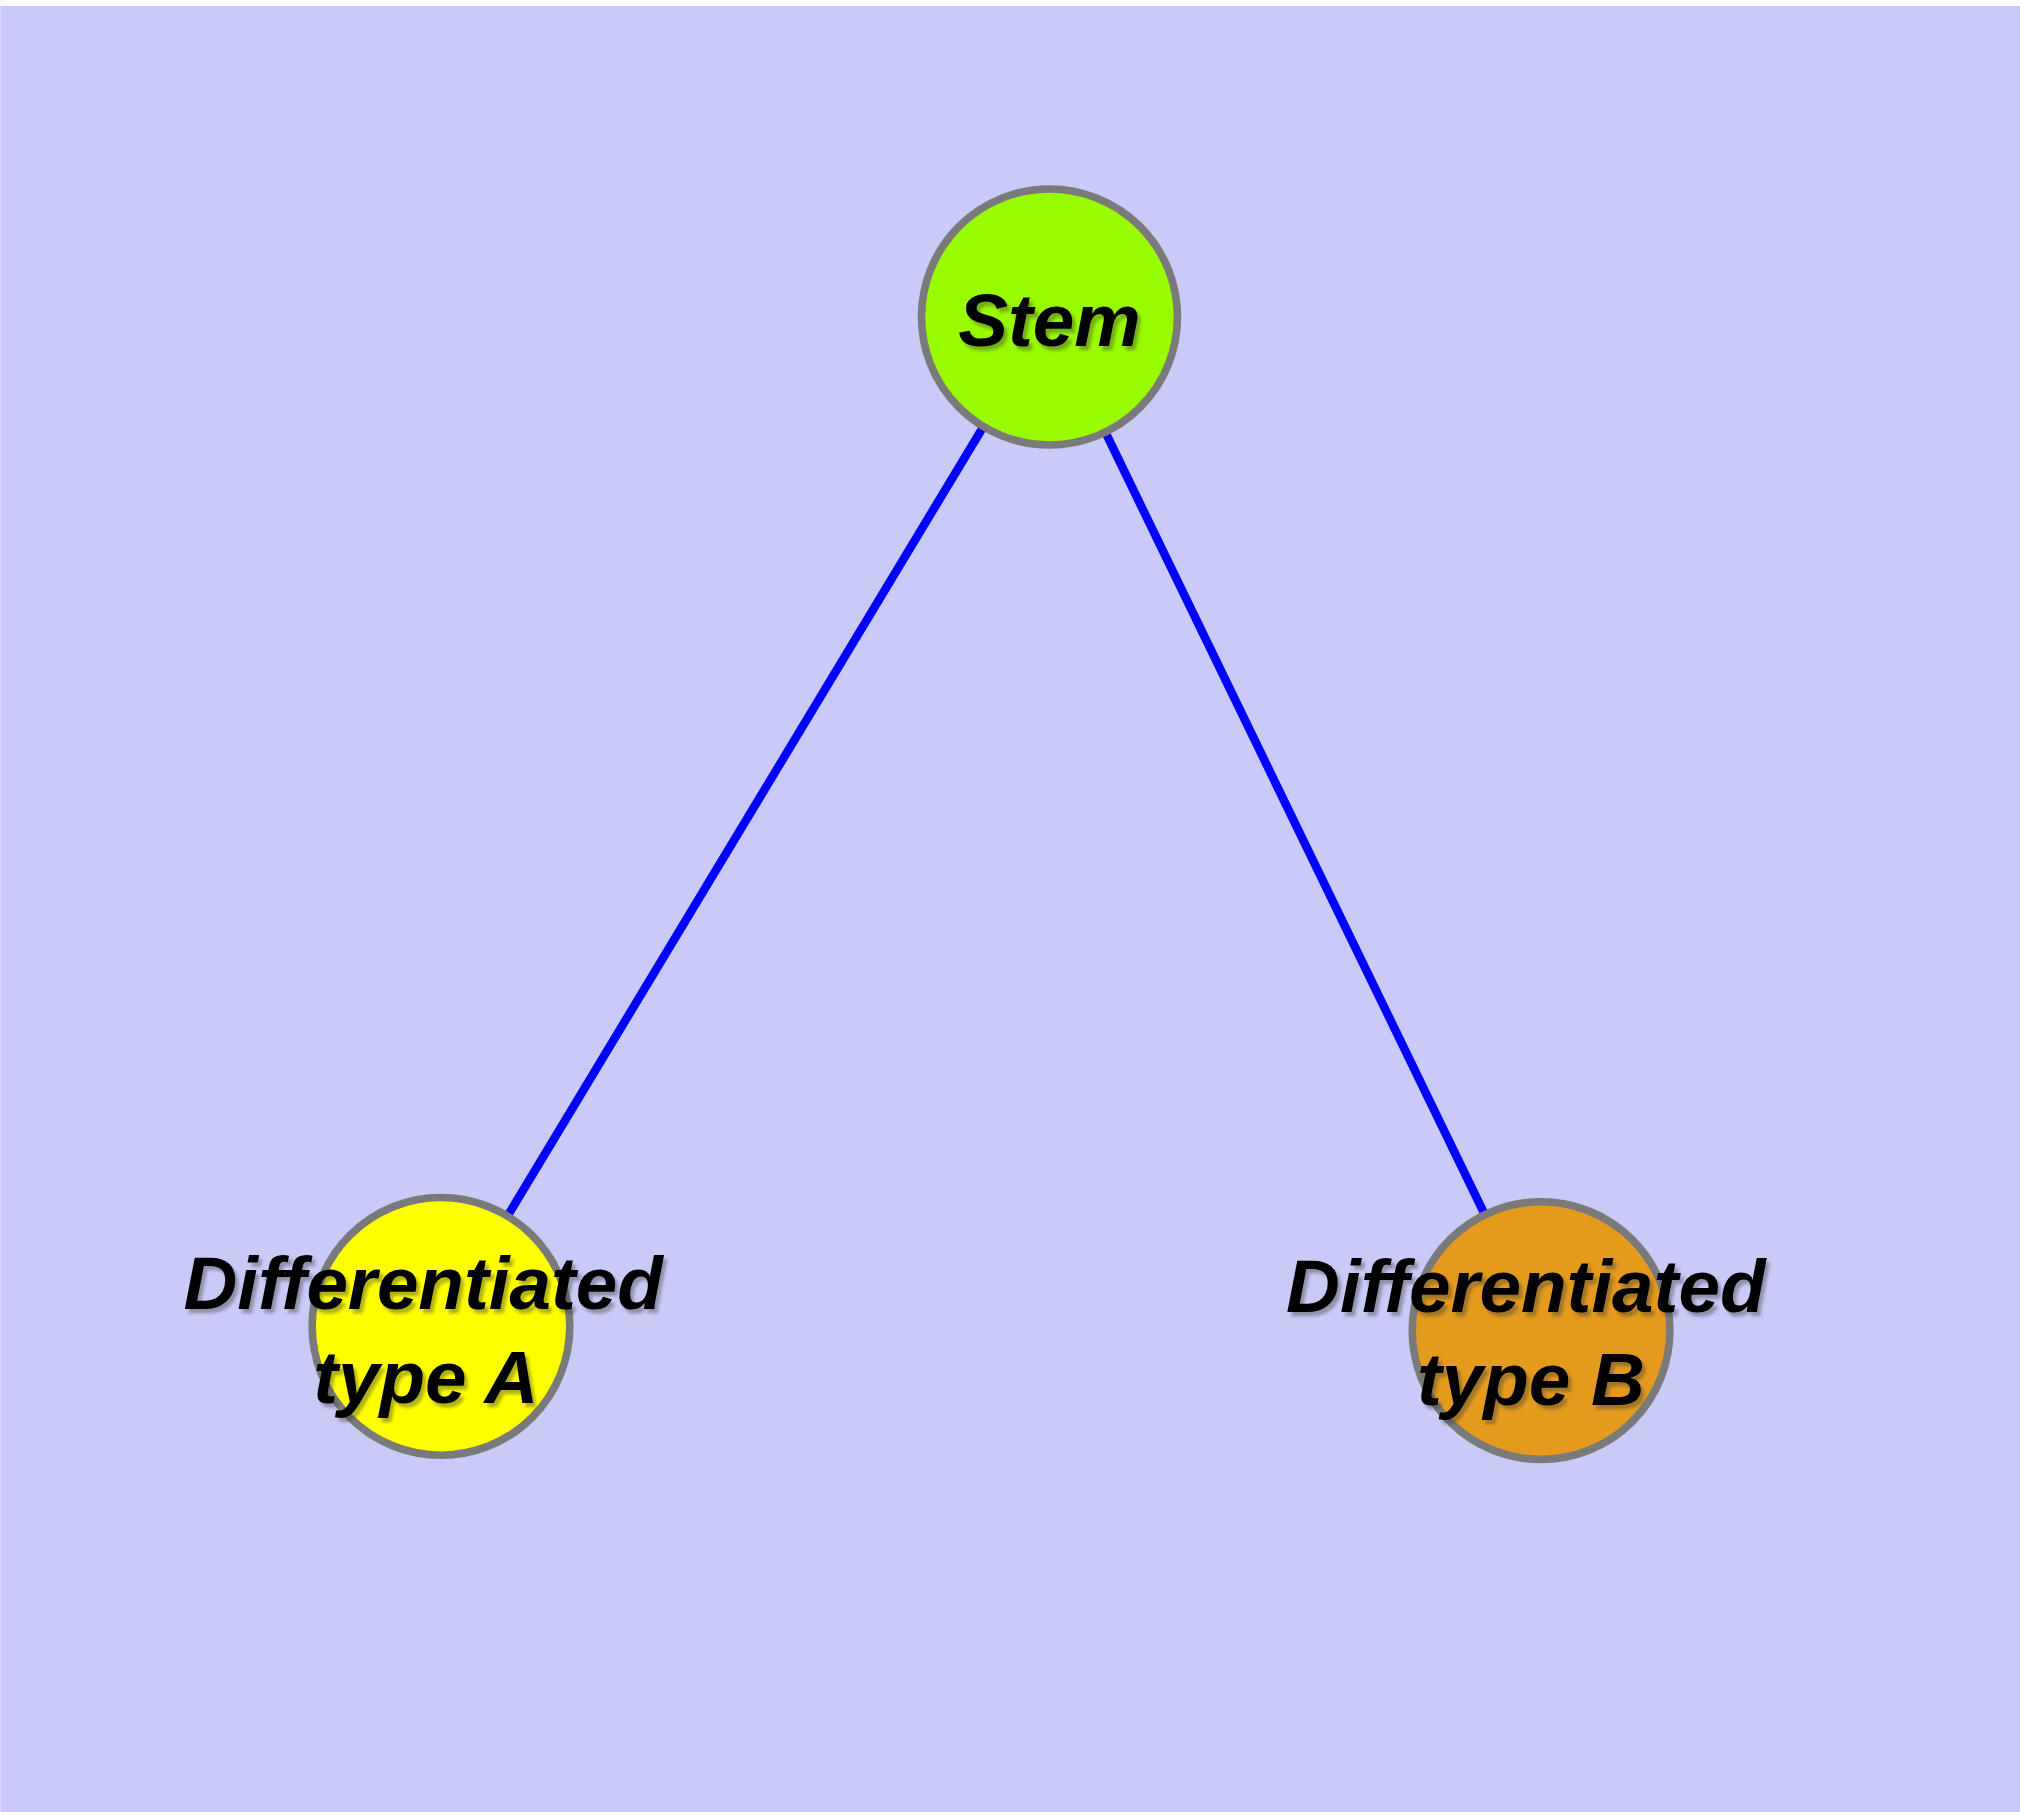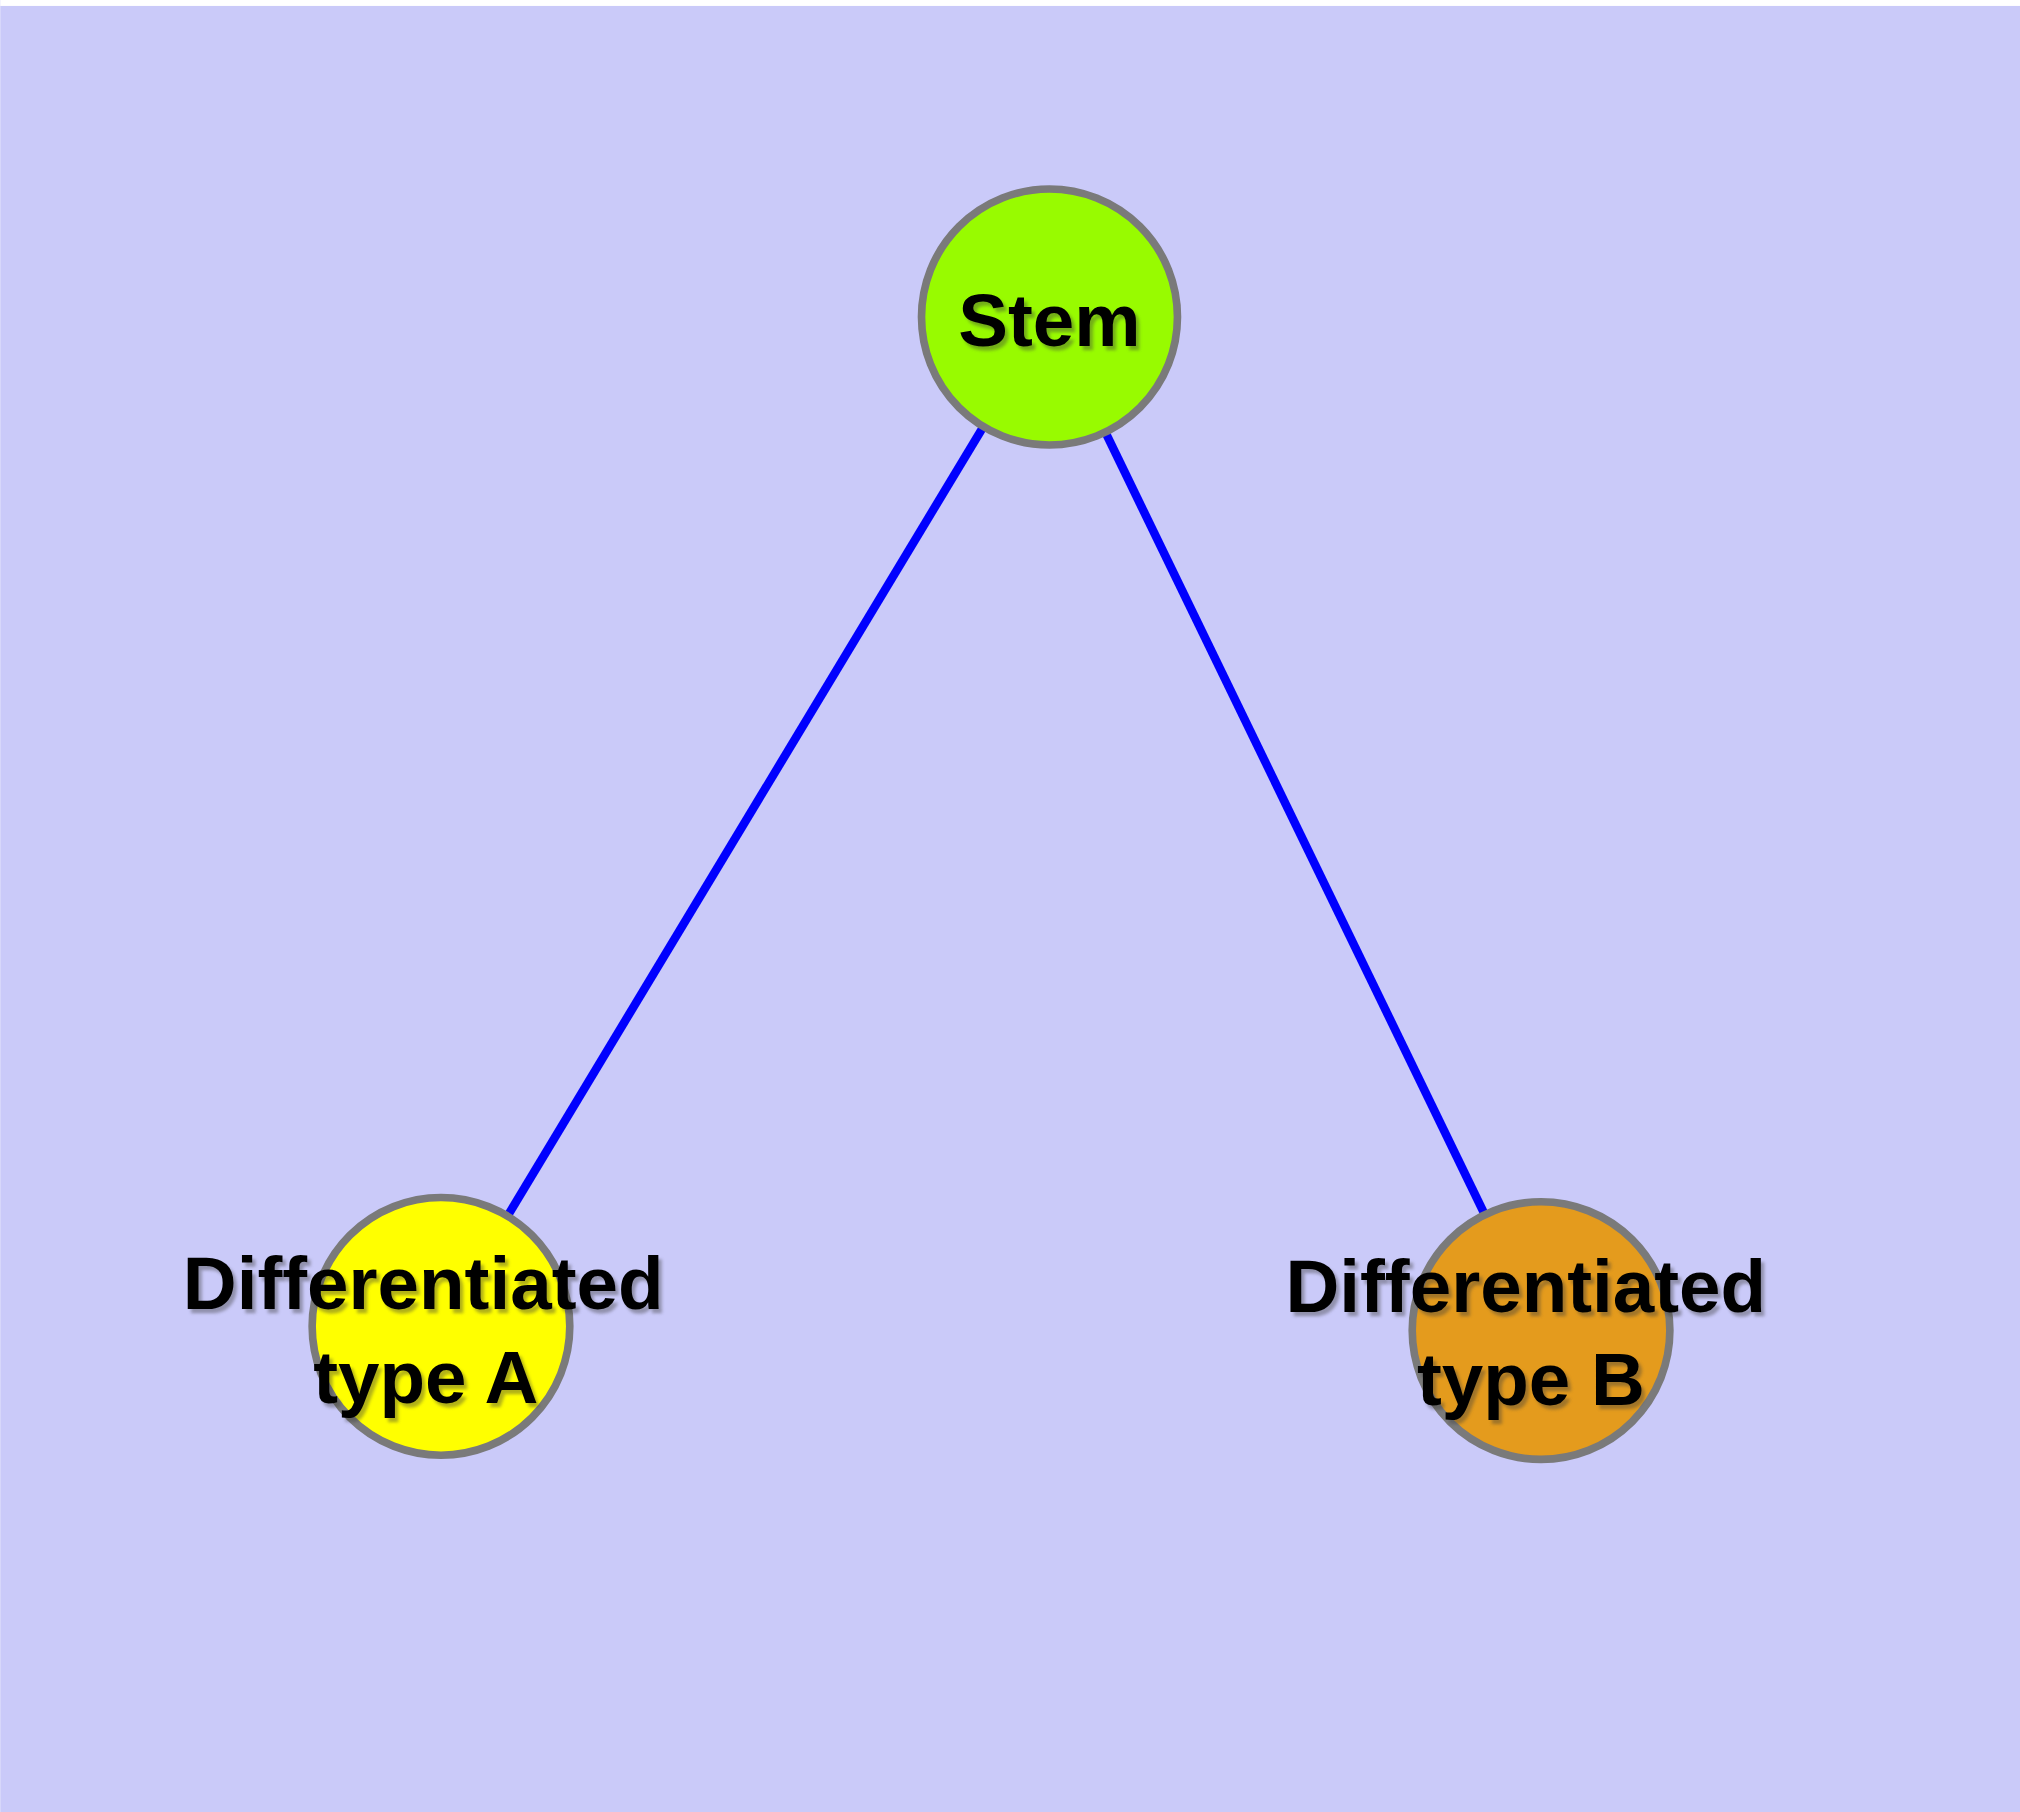--- a/index.html
+++ b/index.html
@@ -5,20 +5,21 @@
   html, body {
     margin: 0;
     padding: 0;
     background: #ffffff;
   }
   .canvas-wrap {
     width: 2021px;
     height: 1812px;
     position: relative;
     overflow: hidden;
+    font-style: italic;
   }
   svg {
     display: block;
     width: 2021px;
     height: 1812px;
   }
   text {
     font-family: "Liberation Sans", "DejaVu Sans", sans-serif;
     font-weight: bold;
     text-anchor: middle;

